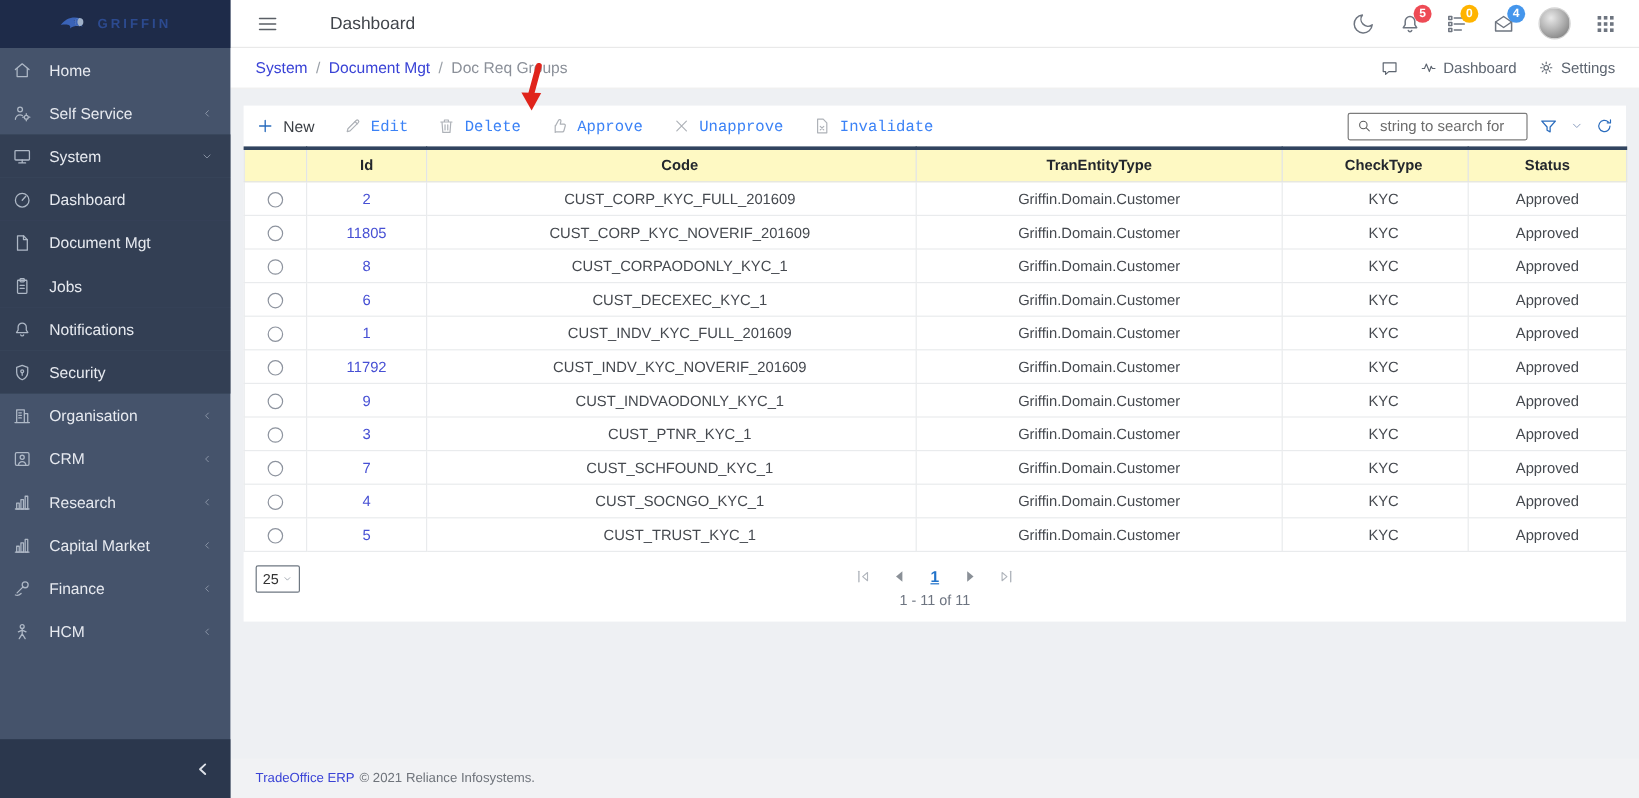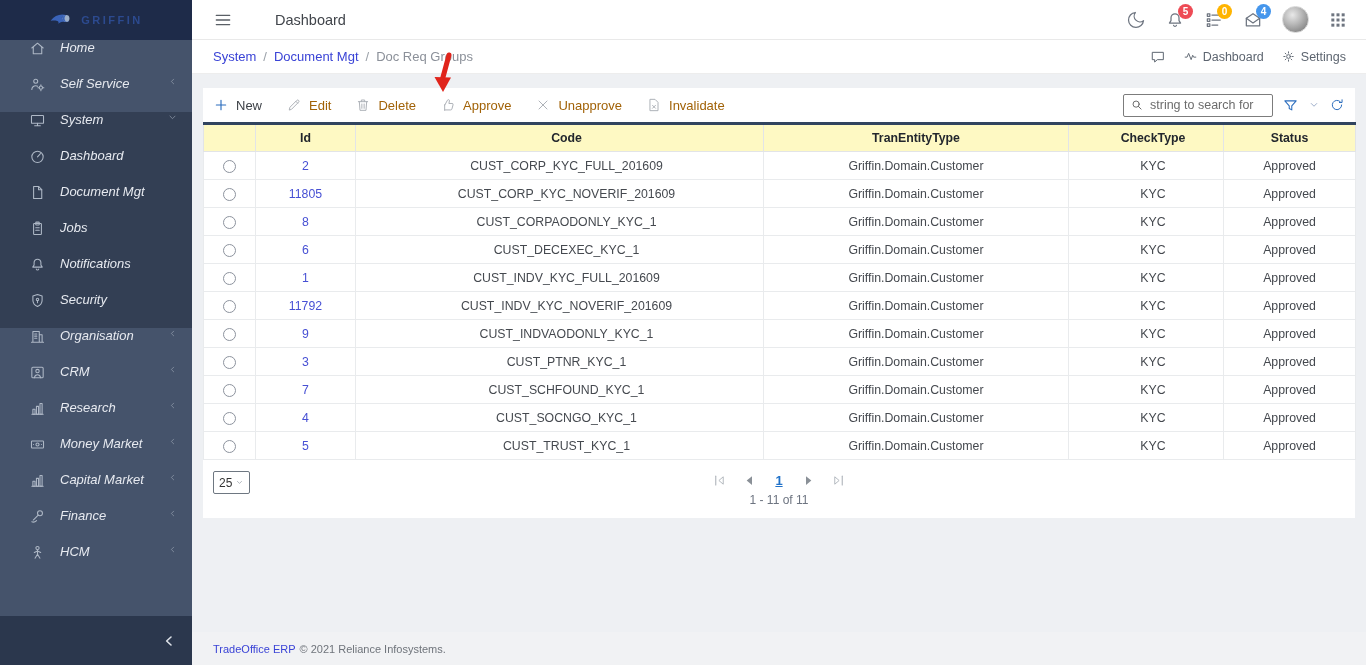--- a/index.html
+++ b/index.html
@@ -8,22 +8,22 @@
   .stage { position:relative; width:1366px; height:665px; }
 
   
   .sidebar { position:absolute; left:0; top:0; width:192px; height:665px;
     background:#45536b; z-index:5; }
   .side-logo { height:40px; background:#1e2b49; display:flex; align-items:center;
     justify-content:center; gap:6px; }
   .side-logo .bird svg { width:26px; height:20px; display:block; }
   .brand-text { color:#2c4a8f; font-size:11px; font-weight:bold; letter-spacing:2.5px; }
   .side-menu { }
-  .side-item { height:36px; display:flex; padding:0 14px 0 29px;
-    cursor:pointer;font-style:italic; }
+  .side-item { height:36px; display:flex; align-items:center; padding:0 14px 0 10px;
+    cursor:pointer; }
   .side-item.grouped, .side-item.expanded { background:#333f54; }
   .s-icon { width:17px; height:17px; color:#aeb8c6; flex:0 0 17px; }
   .s-icon svg { width:17px; height:17px; display:block; }
   .s-label { color:#e7eaf0; font-size:13px; margin-left:14px; }
   .s-chev { margin-left:auto; color:#96a0b1; width:11px; height:11px; }
   .s-chev svg { width:11px; height:11px; display:block; }
   .side-foot { position:absolute; bottom:0; left:0; width:192px; height:49px;
     background:#2b374d; display:flex; align-items:center; justify-content:flex-end;
     padding-right:15px; }
   .side-foot .collapse { width:16px; height:16px; color:#dde1e8; cursor:pointer; }
@@ -67,21 +67,21 @@
   .card { background:#fff; width:1152px; }
 
   
   .toolbar { height:34px; display:flex; align-items:center; padding:0 10px; }
   .tb-btn { display:flex; align-items:center; gap:7px; font-size:13px; cursor:pointer;
     margin-right:24px; background:none; border:none; font-family:inherit; }
   .tb-btn .tb-ic { width:16px; height:16px; }
   .tb-btn .tb-ic svg { width:16px; height:16px; display:block; }
   .tb-btn.enabled { color:#3b3f45; }
   .tb-btn.enabled .tb-ic { color:#2a6cbd; }
-  .tb-btn.disabled { color:#a16207; }
+  .tb-btn.disabled { color:#3b82f6;font-family:Liberation Mono, monospace; }
   .tb-btn.disabled .tb-ic { color:#aeb2b8; }
   .search-zone { margin-left:auto; display:flex; align-items:center; gap:9px; }
   .search-wrap { position:relative; }
   .search-wrap .mag { position:absolute; left:7px; top:4px; width:14px; height:14px;
     color:#585858; }
   .search-wrap .mag svg { width:14px; height:14px; }
   .search-input { width:150px; height:23px; border:1px solid #7c7c7c; border-radius:2px;
     font-size:12.5px; padding:2px 6px 2px 26px; color:#333; font-family:inherit; }
   .search-input::placeholder { color:#6c6c6c; }
   .zone-ic { cursor:pointer; }
@@ -268,35 +268,20 @@
         <div class="side-item">
           <span class="s-icon">
             <svg viewBox="0 0 24 24" fill="none" stroke="currentColor" stroke-width="1.5" stroke-linecap="round" stroke-linejoin="round" style="width:100%;height:100%;display:block">
               <path d="M4 20h16"></path>
               <rect x="5.5" y="13" width="3" height="7"></rect>
               <rect x="10.5" y="9" width="3" height="11"></rect>
               <rect x="15.5" y="5" width="3" height="15"></rect>
             </svg>
           </span>
           <span class="s-label">Research</span>
-          <span class="s-chev">
-            <svg viewBox="0 0 24 24" fill="none" stroke="currentColor" stroke-width="1.5" stroke-linecap="round" stroke-linejoin="round" style="width:100%;height:100%;display:block">
-              <path d="M14.5 7l-5 5 5 5"></path>
-            </svg>
-          </span>
-        </div>
-        <div class="side-item">
-          <span class="s-icon">
-            <svg viewBox="0 0 24 24" fill="none" stroke="currentColor" stroke-width="1.5" stroke-linecap="round" stroke-linejoin="round" style="width:100%;height:100%;display:block">
-              <rect x="3.5" y="7" width="17" height="10" rx="1"></rect>
-              <circle cx="12" cy="12" r="2.2"></circle>
-              <path d="M6.3 12h.01M17.7 12h.01"></path>
-            </svg>
-          </span>
-          <span class="s-label">Money Market</span>
           <span class="s-chev">
             <svg viewBox="0 0 24 24" fill="none" stroke="currentColor" stroke-width="1.5" stroke-linecap="round" stroke-linejoin="round" style="width:100%;height:100%;display:block">
               <path d="M14.5 7l-5 5 5 5"></path>
             </svg>
           </span>
         </div>
         <div class="side-item">
           <span class="s-icon">
             <svg viewBox="0 0 24 24" fill="none" stroke="currentColor" stroke-width="1.5" stroke-linecap="round" stroke-linejoin="round" style="width:100%;height:100%;display:block">
               <path d="M4 20h16"></path>

